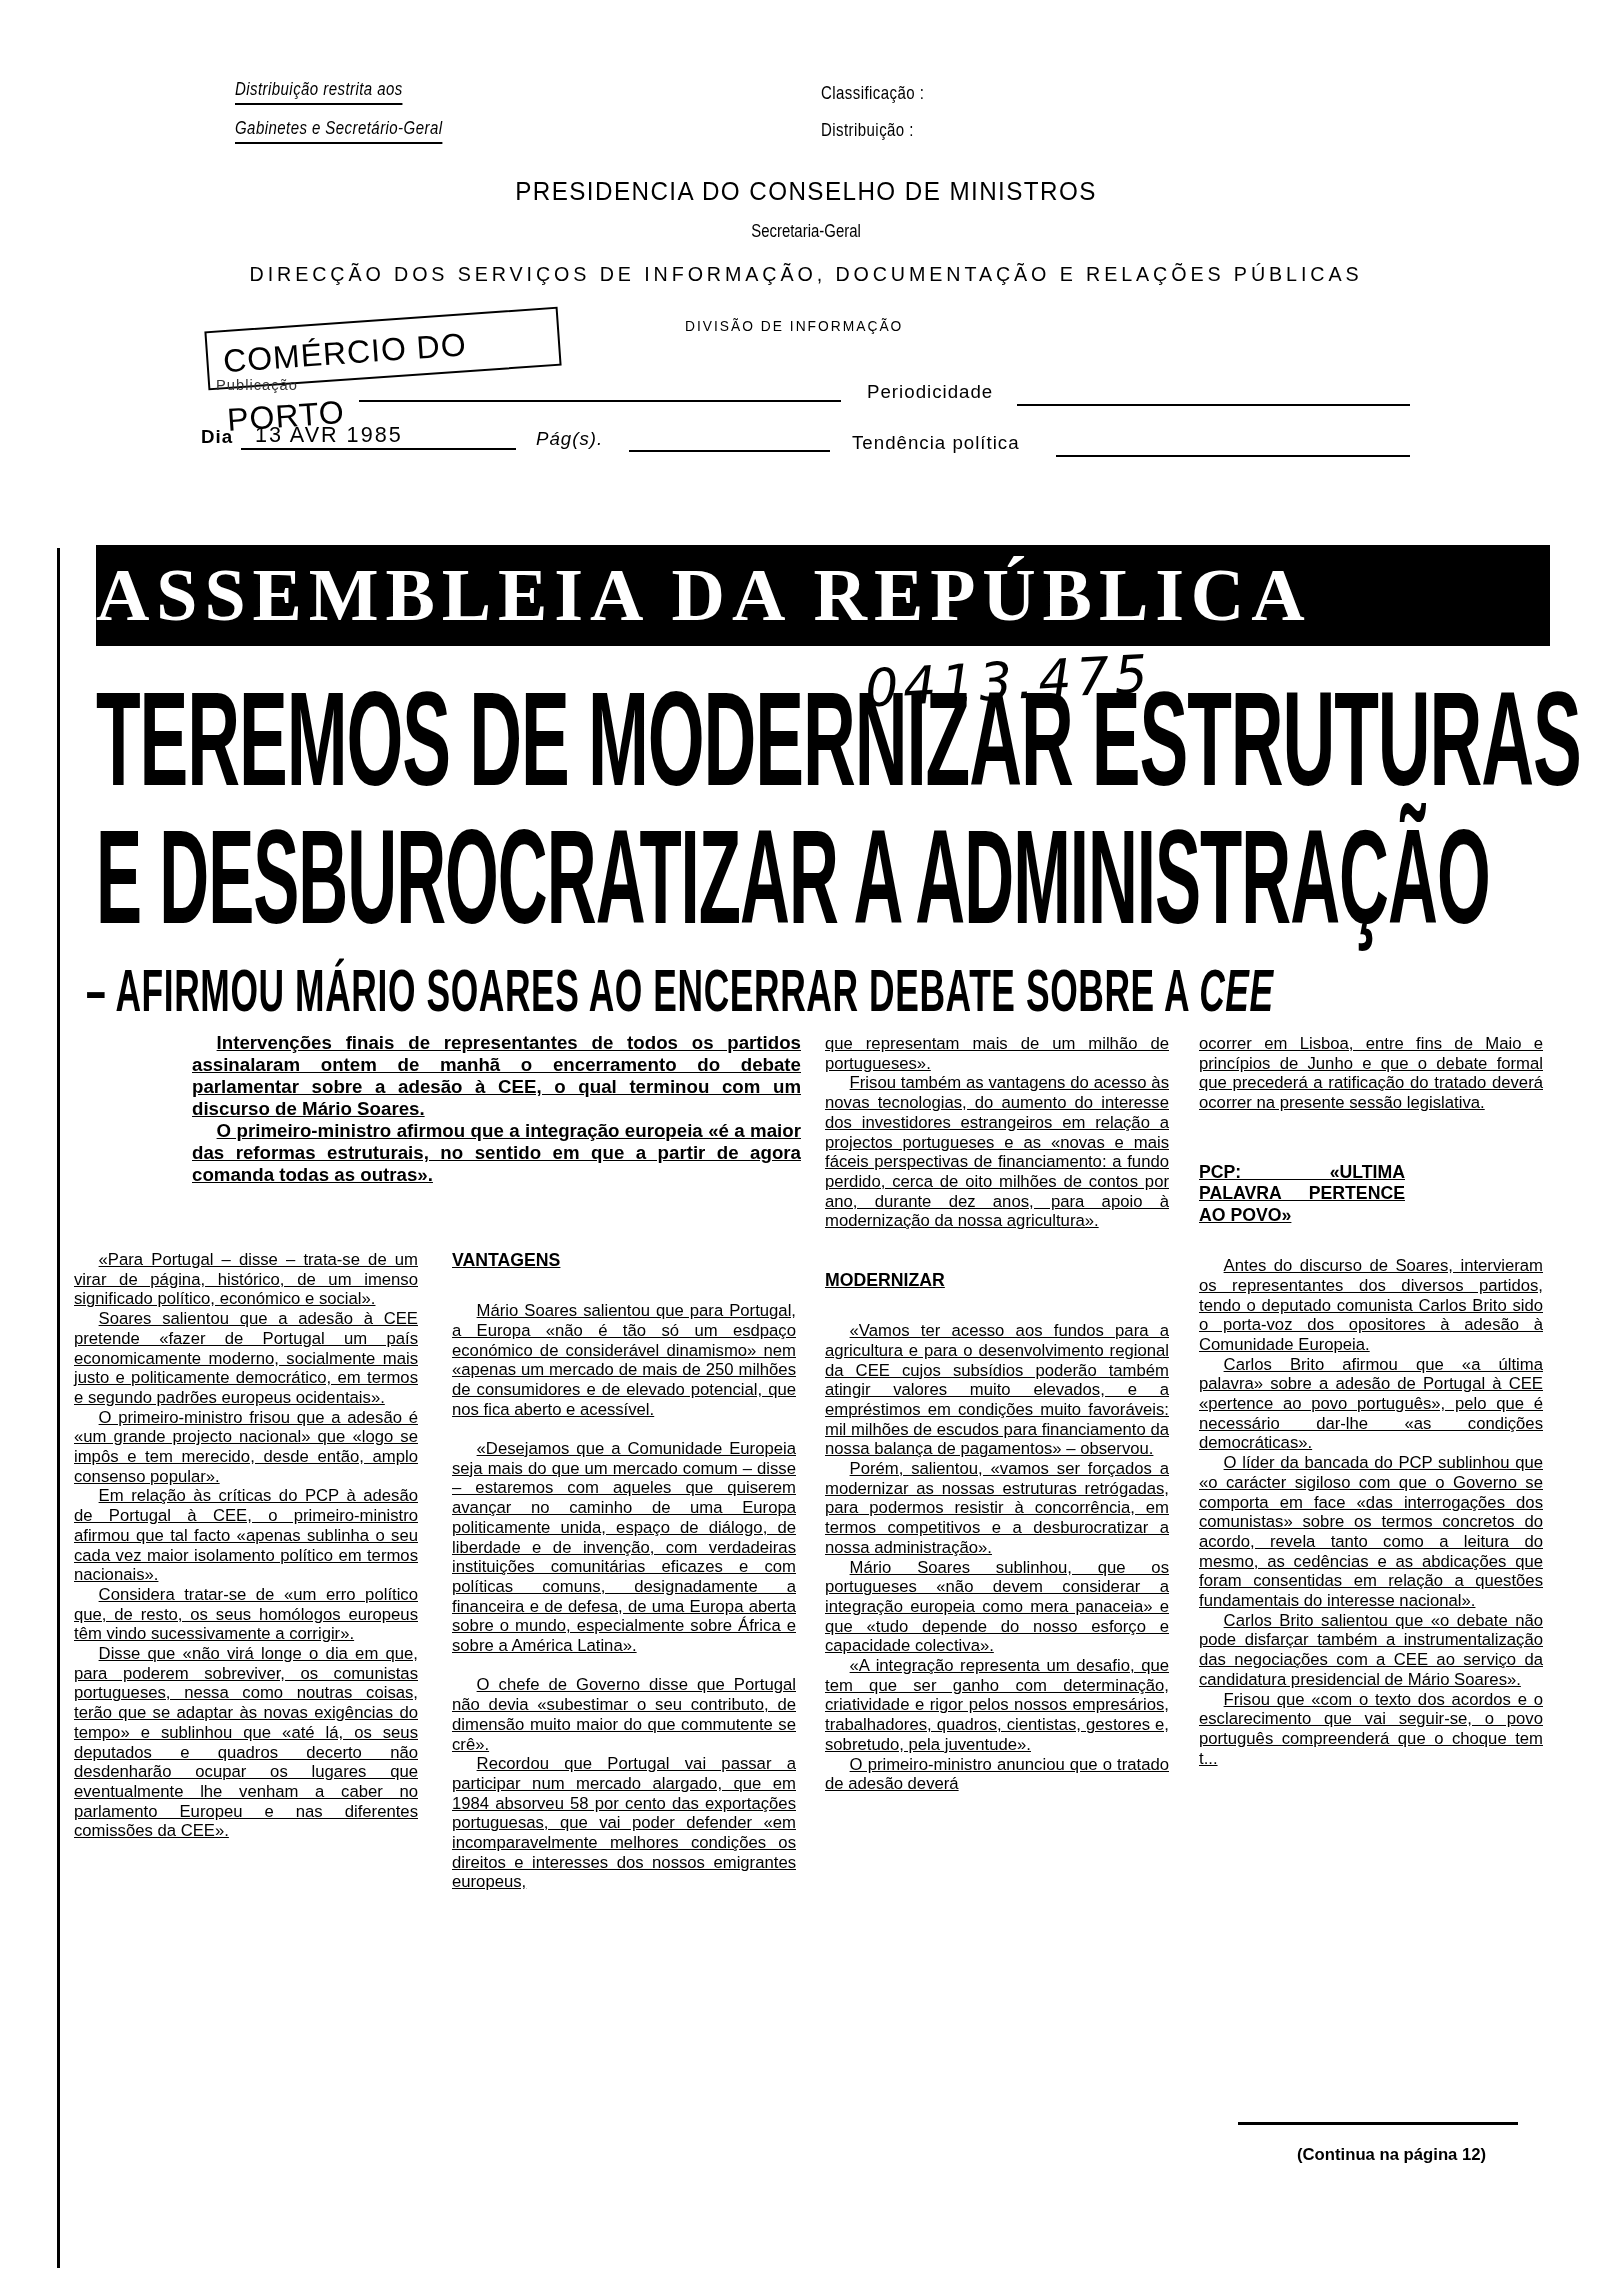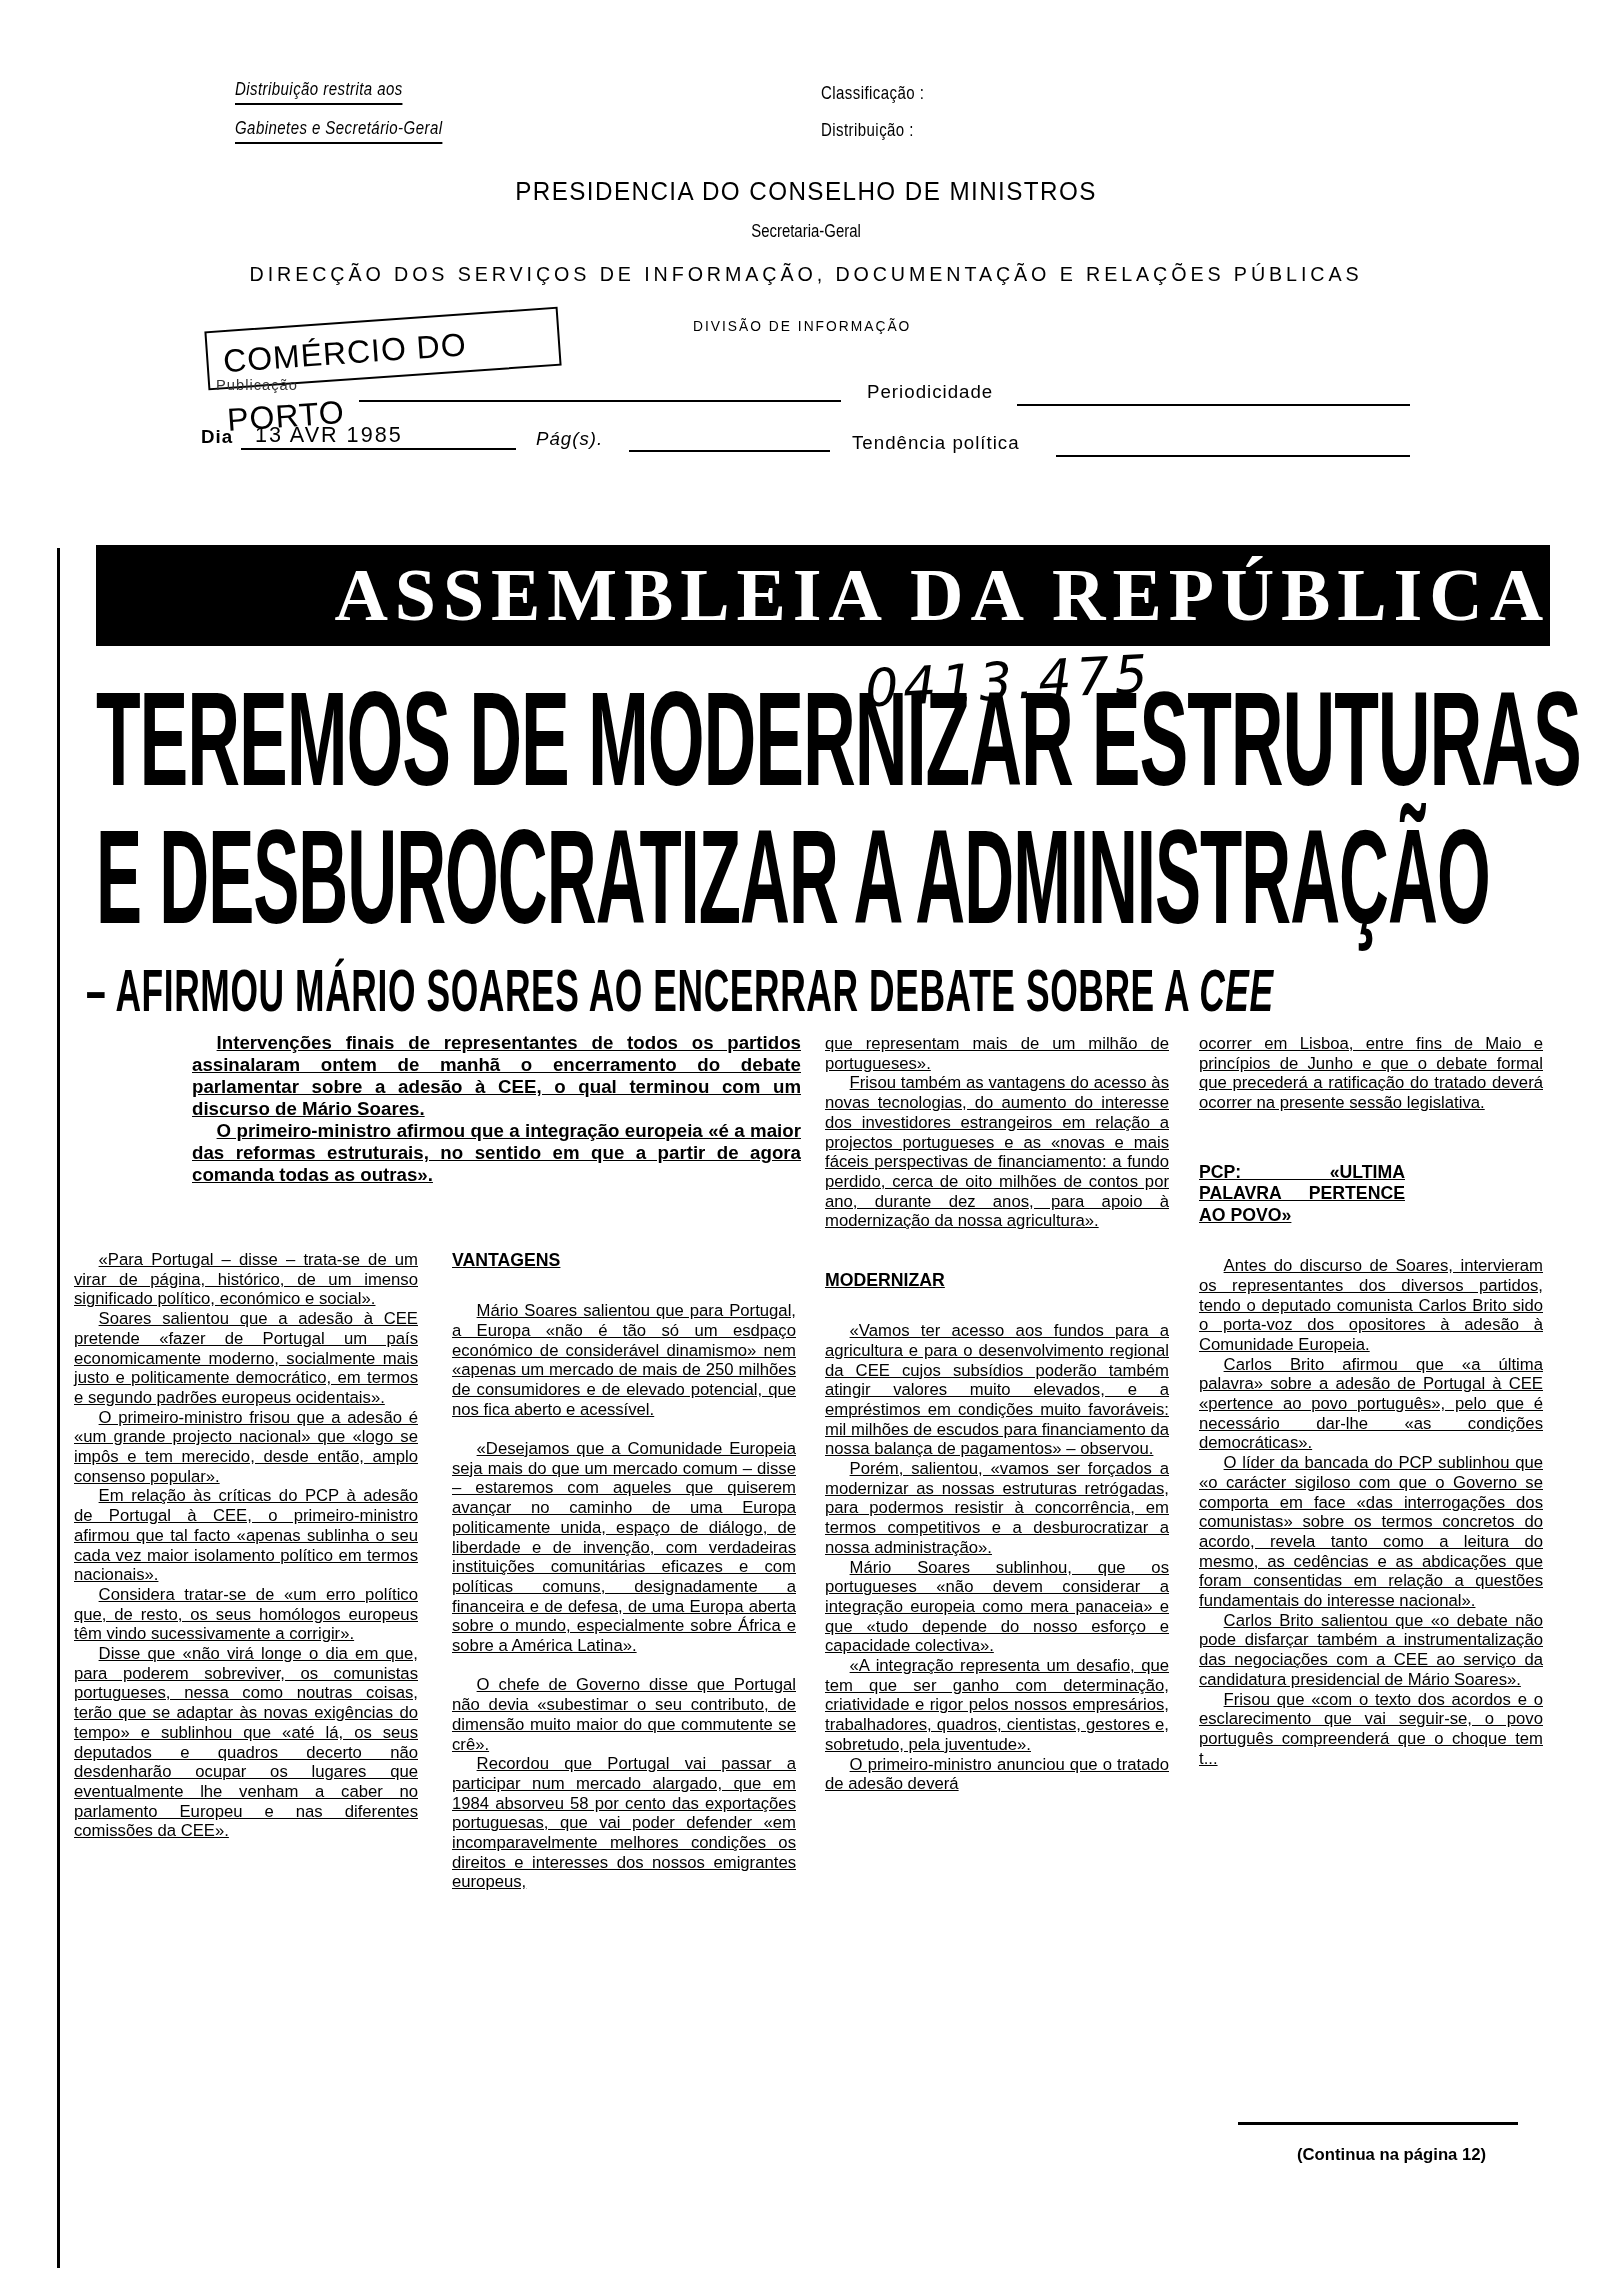--- a/index.html
+++ b/index.html
@@ -10,21 +10,21 @@
   .hdr-r { font-size:17.7px; transform:scaleX(0.85); transform-origin:left; letter-spacing:0.5px; }
   .center { text-align:center; left:0; width:1612px; }
   .pres { font-size:25.5px; letter-spacing:1.5px; transform:scaleX(0.95); }
   .secg { font-size:18.7px; transform:scaleX(0.8); }
   .dir { font-size:19.7px; letter-spacing:3.9px; }
   .div { font-size:13.8px; letter-spacing:2px; }
   .stamp { left:206px; top:319px; width:354px; height:59px; border:2.9px solid #000; transform:rotate(-4deg); font-size:32px; letter-spacing:1px; padding-left:14.7px; line-height:59px; box-sizing:border-box; }
   .form-lbl { font-size:18.7px; letter-spacing:1px; }
   .form-line { border-bottom:2px solid #000; height:0; }
   .vline { left:57px; top:548px; width:2.9px; height:1720px; background:#000; }
-  .banner { left:96px; top:545px; width:1454px; height:101px; background:#000; color:#fff; font-family:"Liberation Serif", serif; font-weight:bold; font-size:74px; letter-spacing:6.9px; line-height:101px; text-align:right; overflow:hidden; }
+  .banner { left:96px; top:545px; width:1454px; height:101px; background:#000; color:#fff; font-family:"Liberation Serif", serif; font-weight:bold; font-size:74px; letter-spacing:6.9px; line-height:101px; text-align:left; overflow:hidden; }
   .hw { left:865px; top:651px; font-family:"DejaVu Sans", sans-serif; font-size:52px; font-style:italic; transform:rotate(-3deg); letter-spacing:4.9px; }
   .hl { left:96px; width:1454px; font-family:"Liberation Sans", sans-serif; font-weight:bold; font-size:133px; line-height:1; white-space:nowrap; transform-origin:left top; letter-spacing:-2px; }
   .hl1 { top:673px; transform:scaleX(0.55); }
   .hl2 { top:811px; transform:scaleX(0.52); }
   .sub { left:86px; top:956px; font-weight:bold; font-size:60px; white-space:nowrap; transform:scaleX(0.59); transform-origin:left top; letter-spacing:1px; }
   .sub i { font-style:italic; }
   .lead { left:192px; top:1032px; width:609px; font-weight:bold; font-size:18.7px; line-height:22px; text-align:justify; }
   .lead p { margin:0; text-indent:24.6px;text-decoration:underline; }
   .col { top:1248px; width:344px; font-size:16.7px; line-height:19.7px; text-align:justify;text-decoration:underline; }
   .col p { margin:0; text-indent:24.6px; }
@@ -41,21 +41,21 @@
 <body>
 
 <div class="abs hdr-it hdr-u" style="left:235px;top:79px;">Distribuição restrita aos</div>
 <div class="abs hdr-it hdr-u" style="left:235px;top:118px;">Gabinetes e Secretário-Geral</div>
 <div class="abs hdr-r" style="left:821px;top:83px;">Classificação :</div>
 <div class="abs hdr-r" style="left:821px;top:120px;">Distribuição :</div>
 
 <div class="abs center pres" style="top:177px;">PRESIDENCIA DO CONSELHO DE MINISTROS</div>
 <div class="abs center secg" style="top:220px;">Secretaria-Geral</div>
 <div class="abs center dir" style="top:242px;margin-top:21px;">DIRECÇÃO DOS SERVIÇOS DE INFORMAÇÃO, DOCUMENTAÇÃO E RELAÇÕES PÚBLICAS</div>
-<div class="abs div" style="left:685px;top:319px;margin-left:8px;">DIVISÃO DE INFORMAÇÃO</div>
+<div class="abs div" style="left:685px;top:319px;">DIVISÃO DE INFORMAÇÃO</div>
 
 <div class="abs stamp">COMÉRCIO DO PORTO</div>
 
 <div class="abs form-lbl" style="left:216px;top:377px;font-size:14.7px;color:#333;">Publicação</div>
 <div class="abs form-line" style="left:359px;top:400px;width:482px;"></div>
 <div class="abs form-lbl" style="left:855px;top:381px;margin-left:12px;">Periodicidade</div>
 <div class="abs form-line" style="left:1017px;top:404px;width:393px;"></div>
 
 <div class="abs form-lbl" style="left:201px;top:426px;font-weight:bold;">Dia</div>
 <div class="abs form-lbl" style="left:255px;top:422px;font-size:21.6px;letter-spacing:2px;">13 AVR 1985</div>

